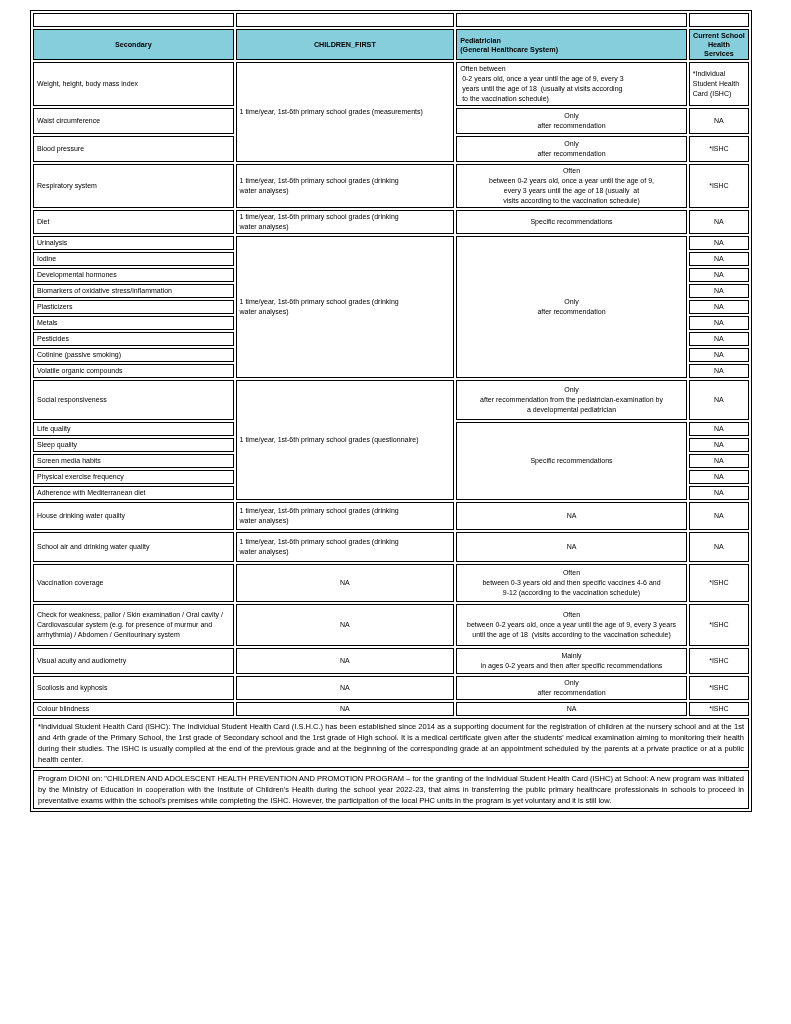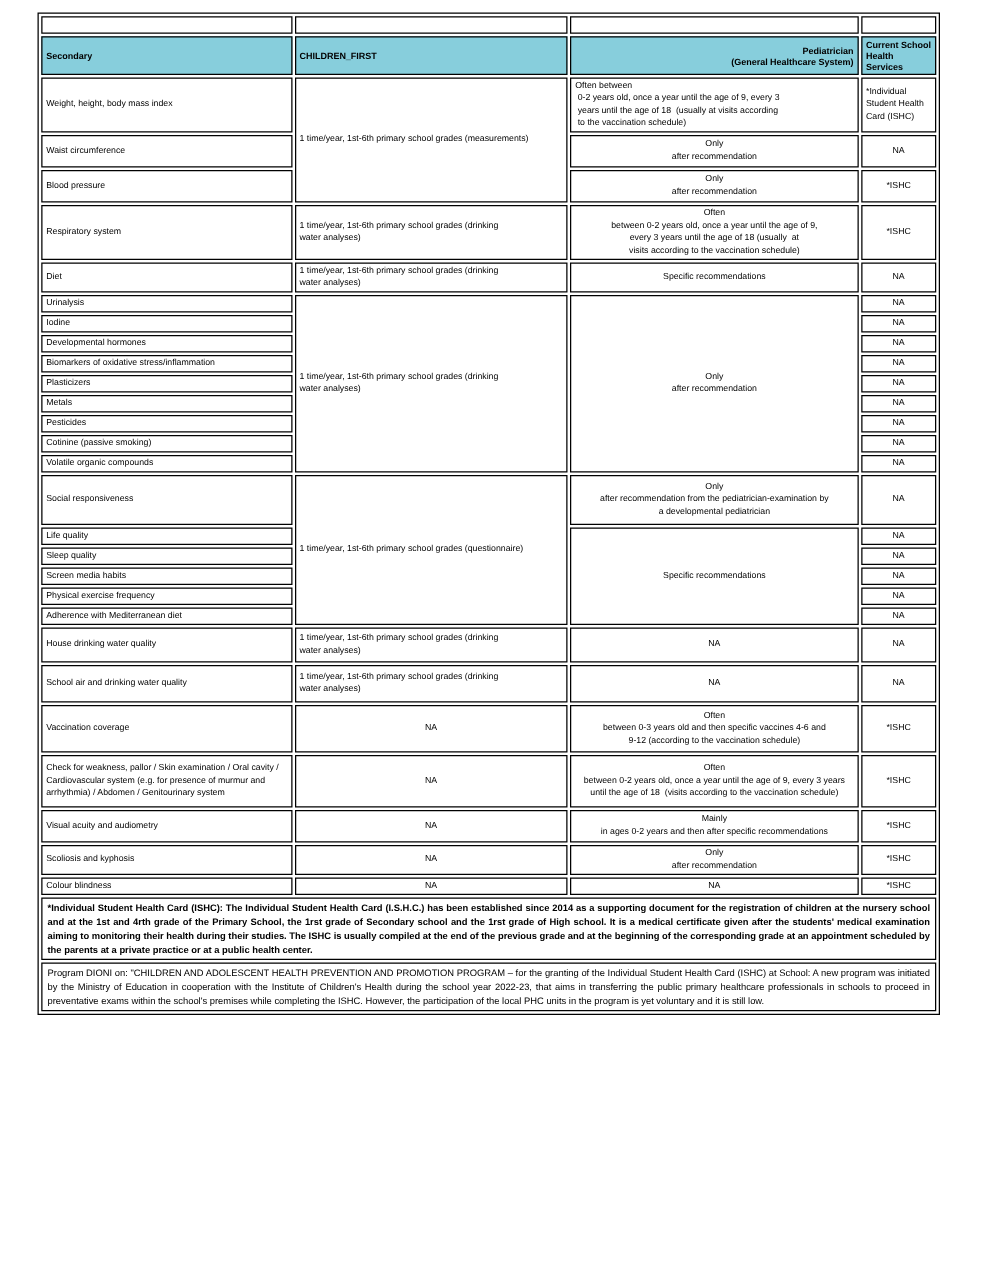--- a/index.html
+++ b/index.html
@@ -38,22 +38,23 @@
     white-space: pre-wrap;
     overflow: hidden;
     font-weight: normal;
     text-align: left;
   }
   tr.hdr th {
     background: var(--header-bg, #87CEDC);
     font-weight: bold;
     font-size: 7.2px;
     line-height: 9px;
-  }
-  tr.hdr th.ctr { text-align: right; }
+    text-align: center;
+  }
+  tr.hdr th.ctr { text-align: left; }
   td.ctr { text-align: center; }
   td.topl { vertical-align: top; }
   tr.empty td { height: 14px; }
   tr.hdr th { height: 26px; }
   .h44 td { height: 44px; }
   .h42 td { height: 42px; }
   .h40 td { height: 40px; }
   .h38 td { height: 38px; }
   .h30 td { height: 30px; }
   .h28 td { height: 28px; }
@@ -62,21 +63,21 @@
   .h22 td { height: 22px; }
   .h14 td { height: 14px; }
   td.fnote {
     white-space: normal;
     text-align: justify;
     font-size: 7.5px;
     line-height: 11px;
     padding: 2px 4px;
     vertical-align: top;
   }
-  tr.fn1 td { height: 48px; font-weight: bold; }
+  tr.fn1 td { height: 48px; }
   tr.fn2 td { height: 38px; }
 </style>
 </head>
 <body>
 
 <div class="page">
   <table class="screening">
     <colgroup>
       <col class="c1">
         <col class="c2">

